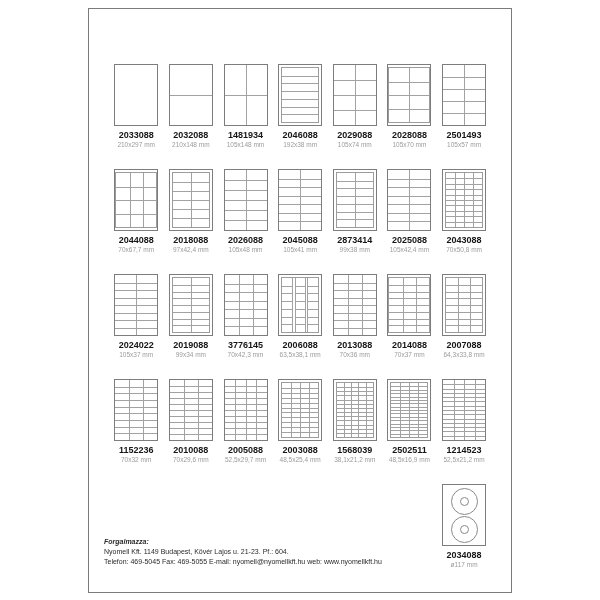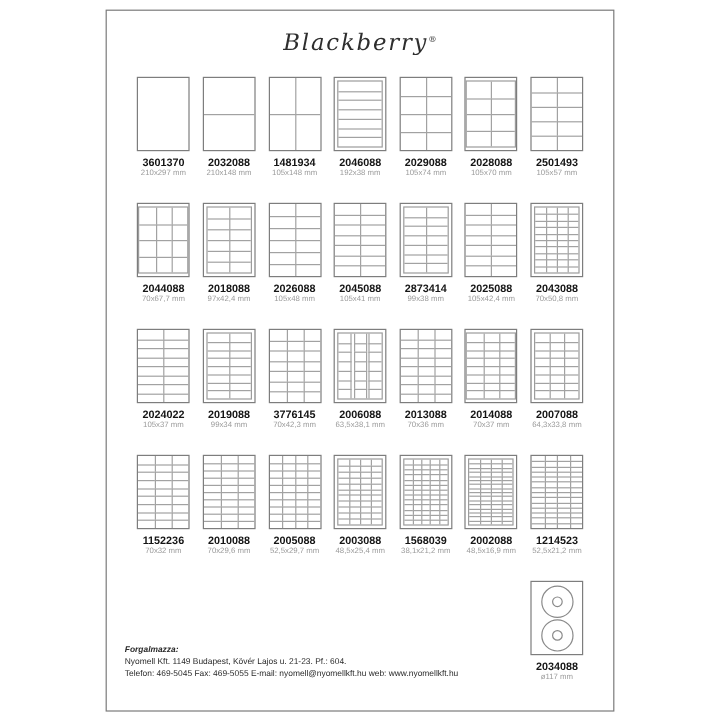--- a/index.html
+++ b/index.html
@@ -30,32 +30,29 @@
   .footer { position:absolute; left:15px; top:528px; font-size:7px;
             color:#2a2a2a; line-height:10px; text-align:left; }
   .footer .f-label { font-weight:bold; font-style:italic; }
 </style>
 </head>
 <body>
 
 <div class="canvas">
   <div class="page" id="page">
 
-    <div class="logo">
-      <span>Blackberry</span><sup>®</sup>
-    </div>
 
     <div id="product-grid">
         <div class="product-cell" style="left: 19.7px; top: 55px;">
     <div class="sheet">
             <div class="lgrid" style="inset: 0px; grid-template-columns: repeat(1, 1fr); grid-template-rows: repeat(1, 1fr);">
               <div class="lcell"></div>
             </div>
           </div>
-    <div class="code">3601370</div>
+    <div class="code">2033088</div>
     <div class="dim">210x297 mm</div>
   </div>
         <div class="product-cell" style="left: 74.35px; top: 55px;">
     <div class="sheet">
             <div class="lgrid" style="inset: 0px; grid-template-columns: repeat(1, 1fr); grid-template-rows: repeat(2, 1fr);">
               <div class="lcell"></div>
               <div class="lcell" style="border-top: 1px solid rgb(162, 162, 162);"></div>
             </div>
           </div>
     <div class="code">2032088</div>
@@ -822,21 +819,21 @@
               <div class="lcell" style="border-top: 1px solid rgb(162, 162, 162);"></div>
               <div class="lcell" style="border-top: 1px solid rgb(162, 162, 162); border-left: 1px solid rgb(162, 162, 162);"></div>
               <div class="lcell" style="border-top: 1px solid rgb(162, 162, 162); border-left: 1px solid rgb(162, 162, 162);"></div>
               <div class="lcell" style="border-top: 1px solid rgb(162, 162, 162); border-left: 1px solid rgb(162, 162, 162);"></div>
               <div class="lcell" style="border-top: 1px solid rgb(162, 162, 162);"></div>
               <div class="lcell" style="border-top: 1px solid rgb(162, 162, 162); border-left: 1px solid rgb(162, 162, 162);"></div>
               <div class="lcell" style="border-top: 1px solid rgb(162, 162, 162); border-left: 1px solid rgb(162, 162, 162);"></div>
               <div class="lcell" style="border-top: 1px solid rgb(162, 162, 162); border-left: 1px solid rgb(162, 162, 162);"></div>
             </div>
           </div>
-    <div class="code">2002088</div>
+    <div class="code">2502511</div>
     <div class="dim">48,5x16,9 mm</div>
   </div>
         <div class="product-cell" style="left: 347.6px; top: 370px;">
     <div class="sheet">
             <div class="lgrid" style="inset: 0px; grid-template-columns: repeat(4, 1fr); grid-template-rows: repeat(14, 1fr);">
               <div class="lcell"></div>
               <div class="lcell" style="border-left: 1px solid rgb(162, 162, 162);"></div>
               <div class="lcell" style="border-left: 1px solid rgb(162, 162, 162);"></div>
               <div class="lcell" style="border-left: 1px solid rgb(162, 162, 162);"></div>
               <div class="lcell" style="border-top: 1px solid rgb(162, 162, 162);"></div>

